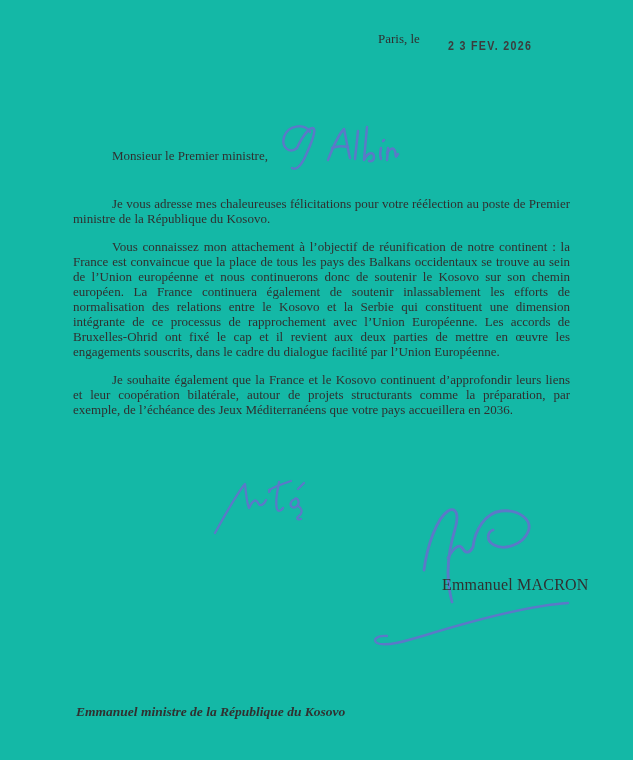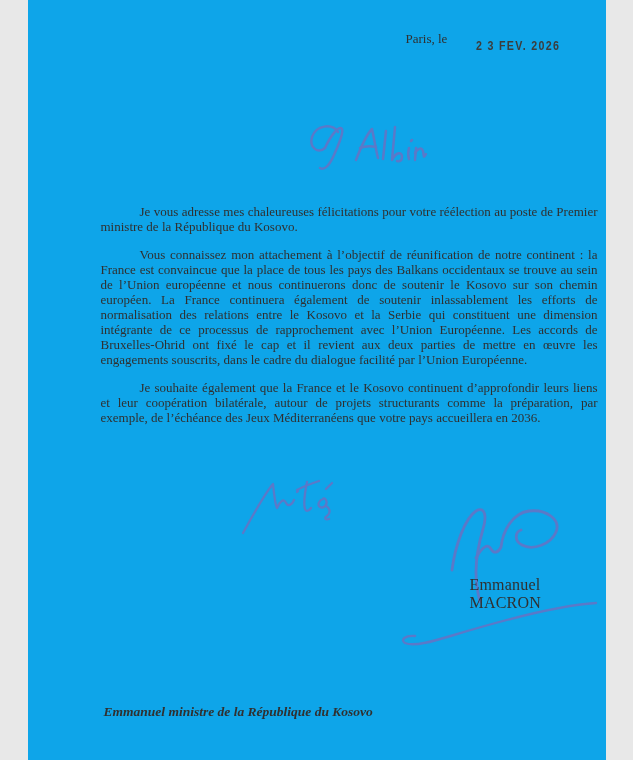--- a/index.html
+++ b/index.html
@@ -1,20 +1,20 @@
 <!DOCTYPE html>
 <html><head>
 <meta charset="utf-8">
 <style>
   html,body{margin:0;padding:0;background:#e8e8e8;}
   .page{
     position:relative;
-    width:578px;height:760px;
+    width:633px;height:760px;
     margin:0 auto;
-    background:#0ea5e9;
+    background:#14b8a6;
     font-family:"Liberation Serif", serif;
     color:#303030;
     overflow:hidden;
   }
   .abs{position:absolute;}
   .place-line{
     left:378px;top:31px;
     font-size:13px;
   }
   .date-stamp{
@@ -30,21 +30,21 @@
   }
   .salutation{
     left:112px;top:148px;
     font-size:13px;
   }
   .body-text{
     left:73px;top:196px;width:497px;
     font-size:13px;line-height:15px;
     text-align:justify;
   }
-  .body-text p{margin:8px 0 13px;text-indent:39px;}
+  .body-text p{margin:0 0 13px;text-indent:39px;}
   .signature-name{
     left:442px;top:576px;
     font-size:16px;
     letter-spacing:0.2px;
   }
   .recipient{
     left:76px;top:703px;
     font-size:13.5px;line-height:18px;
     font-weight:bold;font-style:italic;
   }
@@ -53,20 +53,21 @@
 </style>
 </head>
 <body>
 
 <div class="page">
 
   <div class="abs place-line">Paris, le</div>
 
   <div class="abs date-stamp">2 3 FEV. 2026</div>
 
+  <div class="abs salutation">Monsieur le Premier ministre,</div>
 
   <svg class="abs hand" style="left:270px;top:120px" width="132" height="58" viewBox="0 0 132 58" aria-label="Cher Albin">
     <g class="ink" stroke-width="2.5">
       <path d="M 40,12 C 34,3 18,5 14,17 C 11,28 20,34 27,28"></path>
       <path d="M 27,28 C 33,15 41,5 44,9 C 46,13 40,26 36,35 C 32,44 27,51 22,48"></path>
       <path d="M 58,40 C 63,27 69,14 74,9 C 76,18 78,30 80,38"></path>
       <path d="M 62,28 C 67,26 73,26 78,27"></path>
       <path d="M 88,11 C 87,20 86,30 85,39"></path>
       <path d="M 97,7 C 96,18 95,29 94,40 C 98,32 104,31 104,37 C 104,40 102,42 99,41"></path>
       <path d="M 111,28 C 110,32 110,36 111,39"></path>

